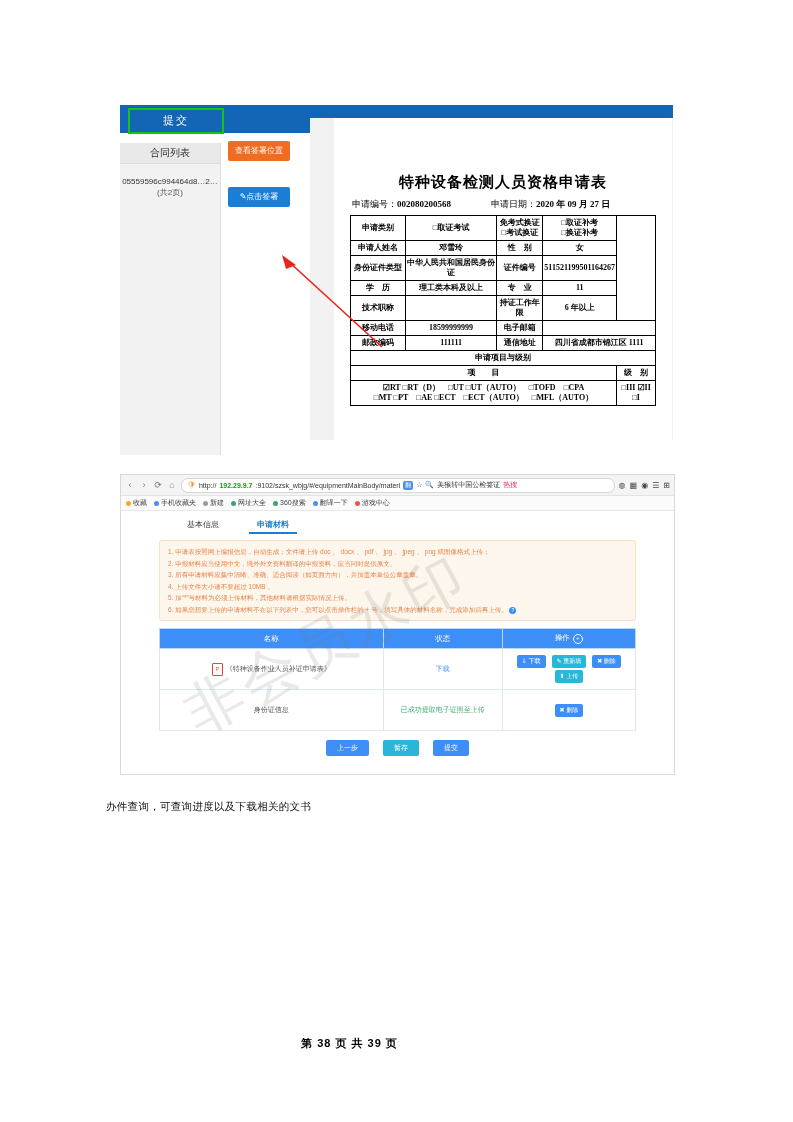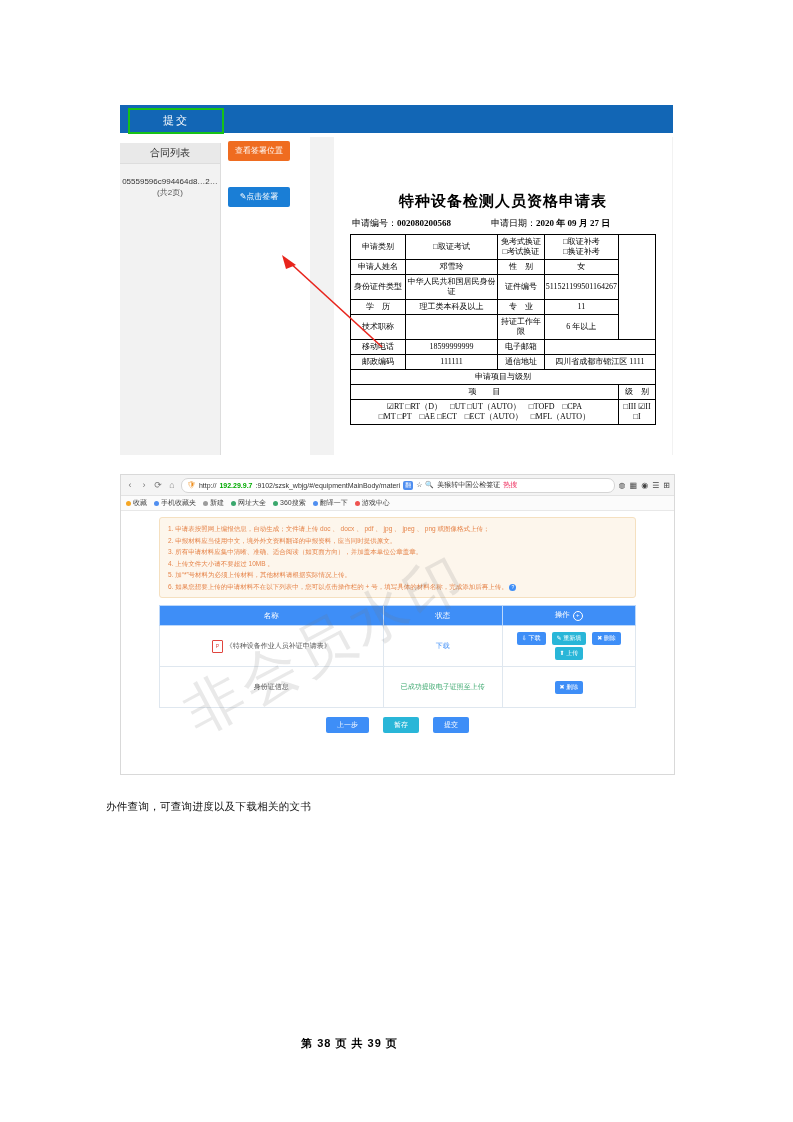--- a/index.html
+++ b/index.html
@@ -94,21 +94,21 @@
     height: 20px;
     background: #1a7ed6;
     color: #fff;
     font-size: 8px;
     line-height: 20px;
     text-align: center;
     border-radius: 2px;
   }
   .s1-formarea {
     position: absolute;
-    left: 190px; top: 32px;
+    left: 190px; top: 13px;
     width: 363px; height: 322px;
     background: #f2f2f2;
     overflow: hidden;
   }
   .s1-paper {
     position: absolute;
     left: 24px; top: 0;
     width: 338px;
     height: 322px;
     background: #fff;
@@ -132,20 +132,21 @@
   .paper-meta .m1 { width: 46%; }
   .paper-meta .m2 { width: 54%; }
   .paper-meta b { font-weight: bold; }
 
   table.apptable {
     margin: 4px auto 0 auto;
     width: 306px;
     border-collapse: collapse;
     font-family: "Liberation Serif", serif;
     font-size: 8px;
+    font-weight: bold;
   }
   table.apptable td {
     border: 1px solid #000;
     text-align: center;
     padding: 2px 1px;
     line-height: 10px;
   }
   td.lbl { width: 52px; }
   td.tall { height: 18px; }
   .cellleft { text-align: left; padding-left: 3px; }
@@ -529,20 +530,24 @@
         <span>翻译一下</span>
       </span>
     <span class="bm">
         <span class="dot" style="background:#ef5350"></span>
         <span>游戏中心</span>
       </span>
   </div>
 
   <div class="b-page">
 
+    <div class="tabs">
+      <div class="tab">基本信息</div>
+      <div class="tab active">申请材料</div>
+    </div>
 
     <div class="notice">
       <div>1. 申请表按照网上编报信息，自动生成；文件请上传 doc 、 docx 、 pdf 、 jpg 、 jpeg 、 png 或图像格式上传；</div>
       <div>2. 申报材料应当使用中文，境外外文资料翻译的申报资料，应当同时提供原文。</div>
       <div>3. 所有申请材料应集中清晰、准确、适合阅读（如页面方向），并加盖本单位公章盖章。</div>
       <div>4. 上传文件大小请不要超过 10MB 。</div>
       <div>5. 加“*”号材料为必须上传材料，其他材料请根据实际情况上传。</div>
       <div>
         <span>6. 如果您想要上传的申请材料不在以下列表中，您可以点击操作栏的 + 号，填写具体的材料名称，完成添加后再上传。</span>
         <span class="blue-q">?</span>

